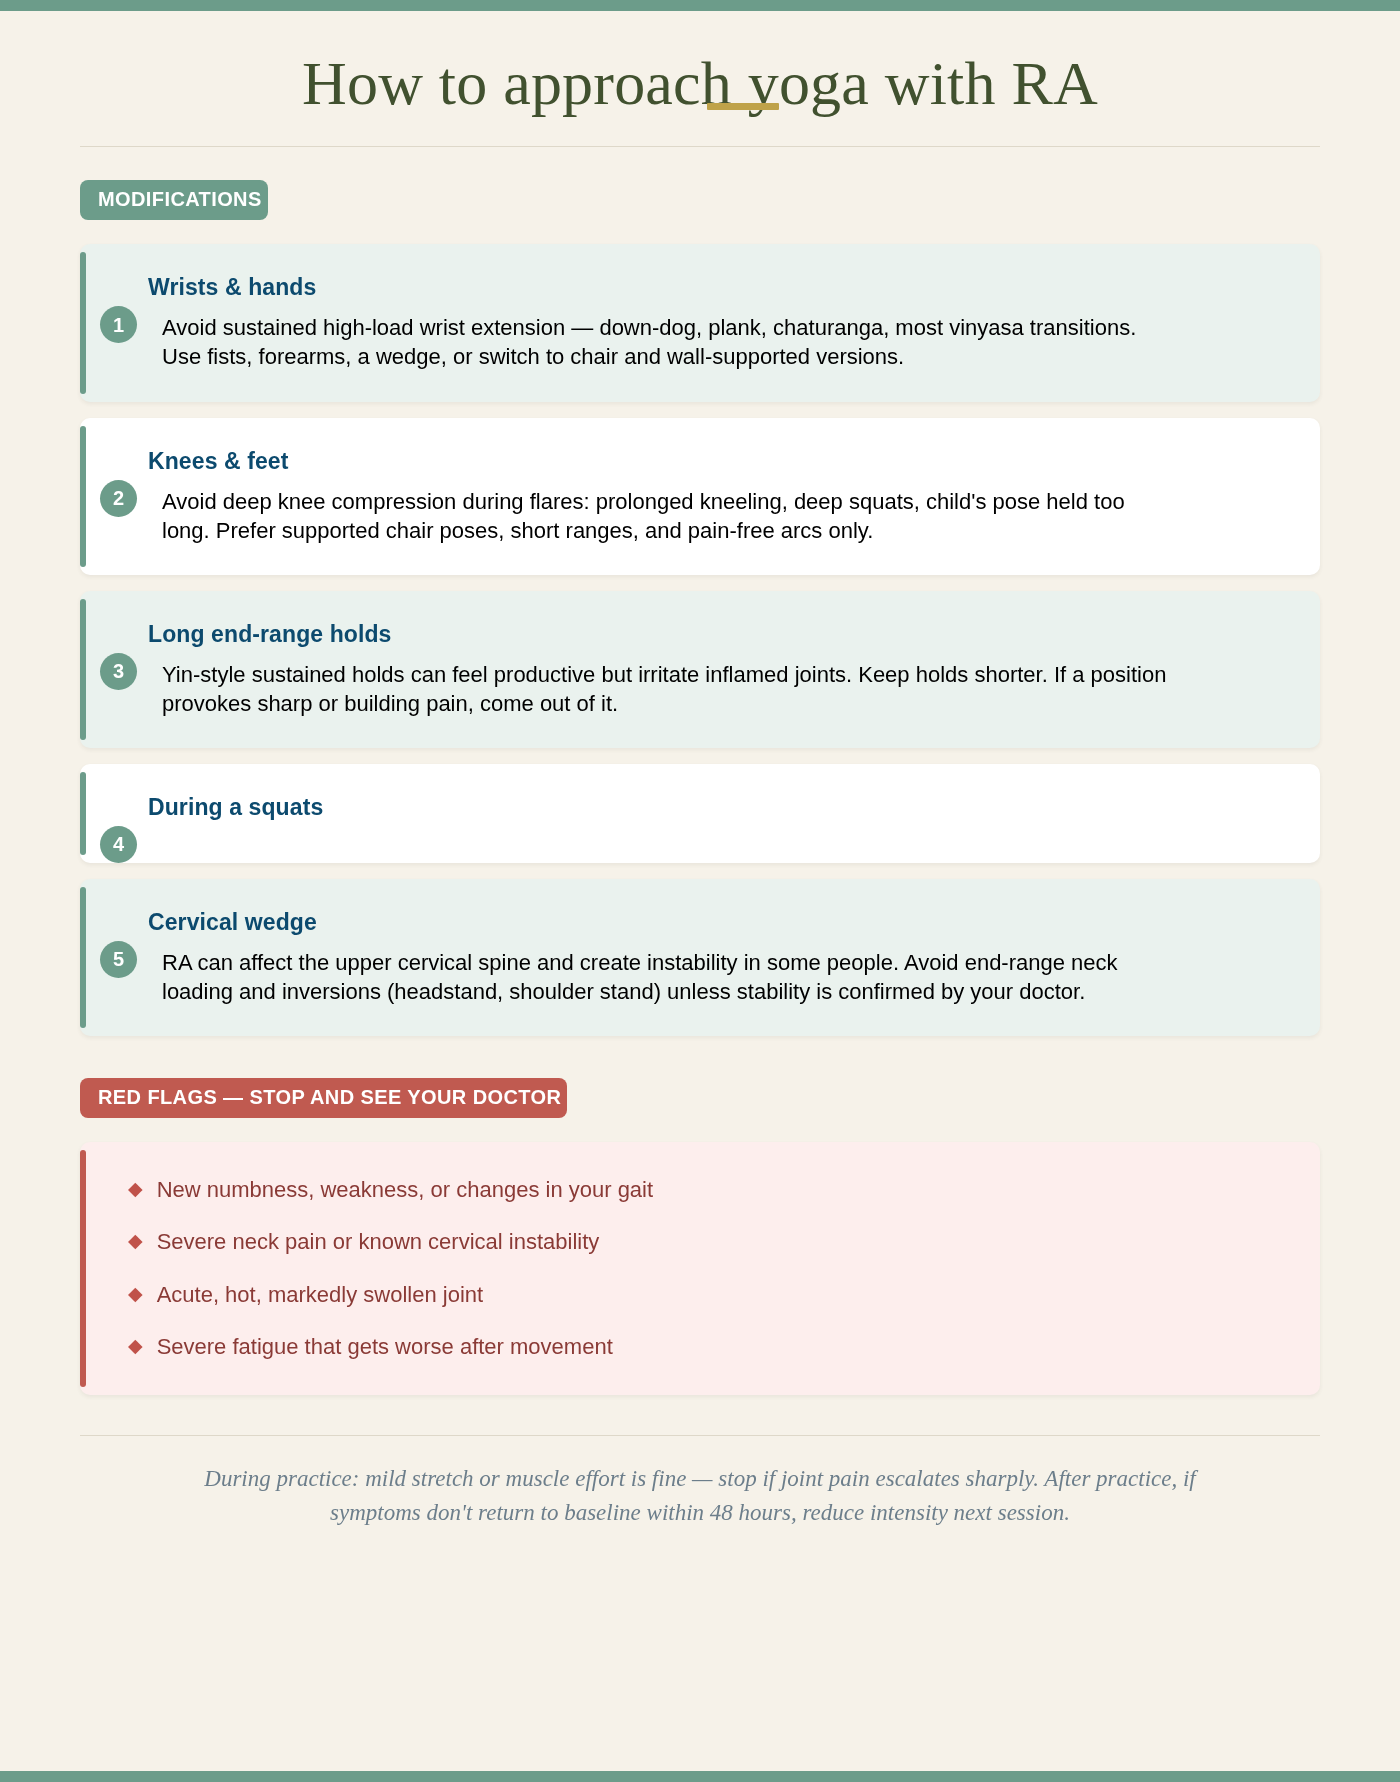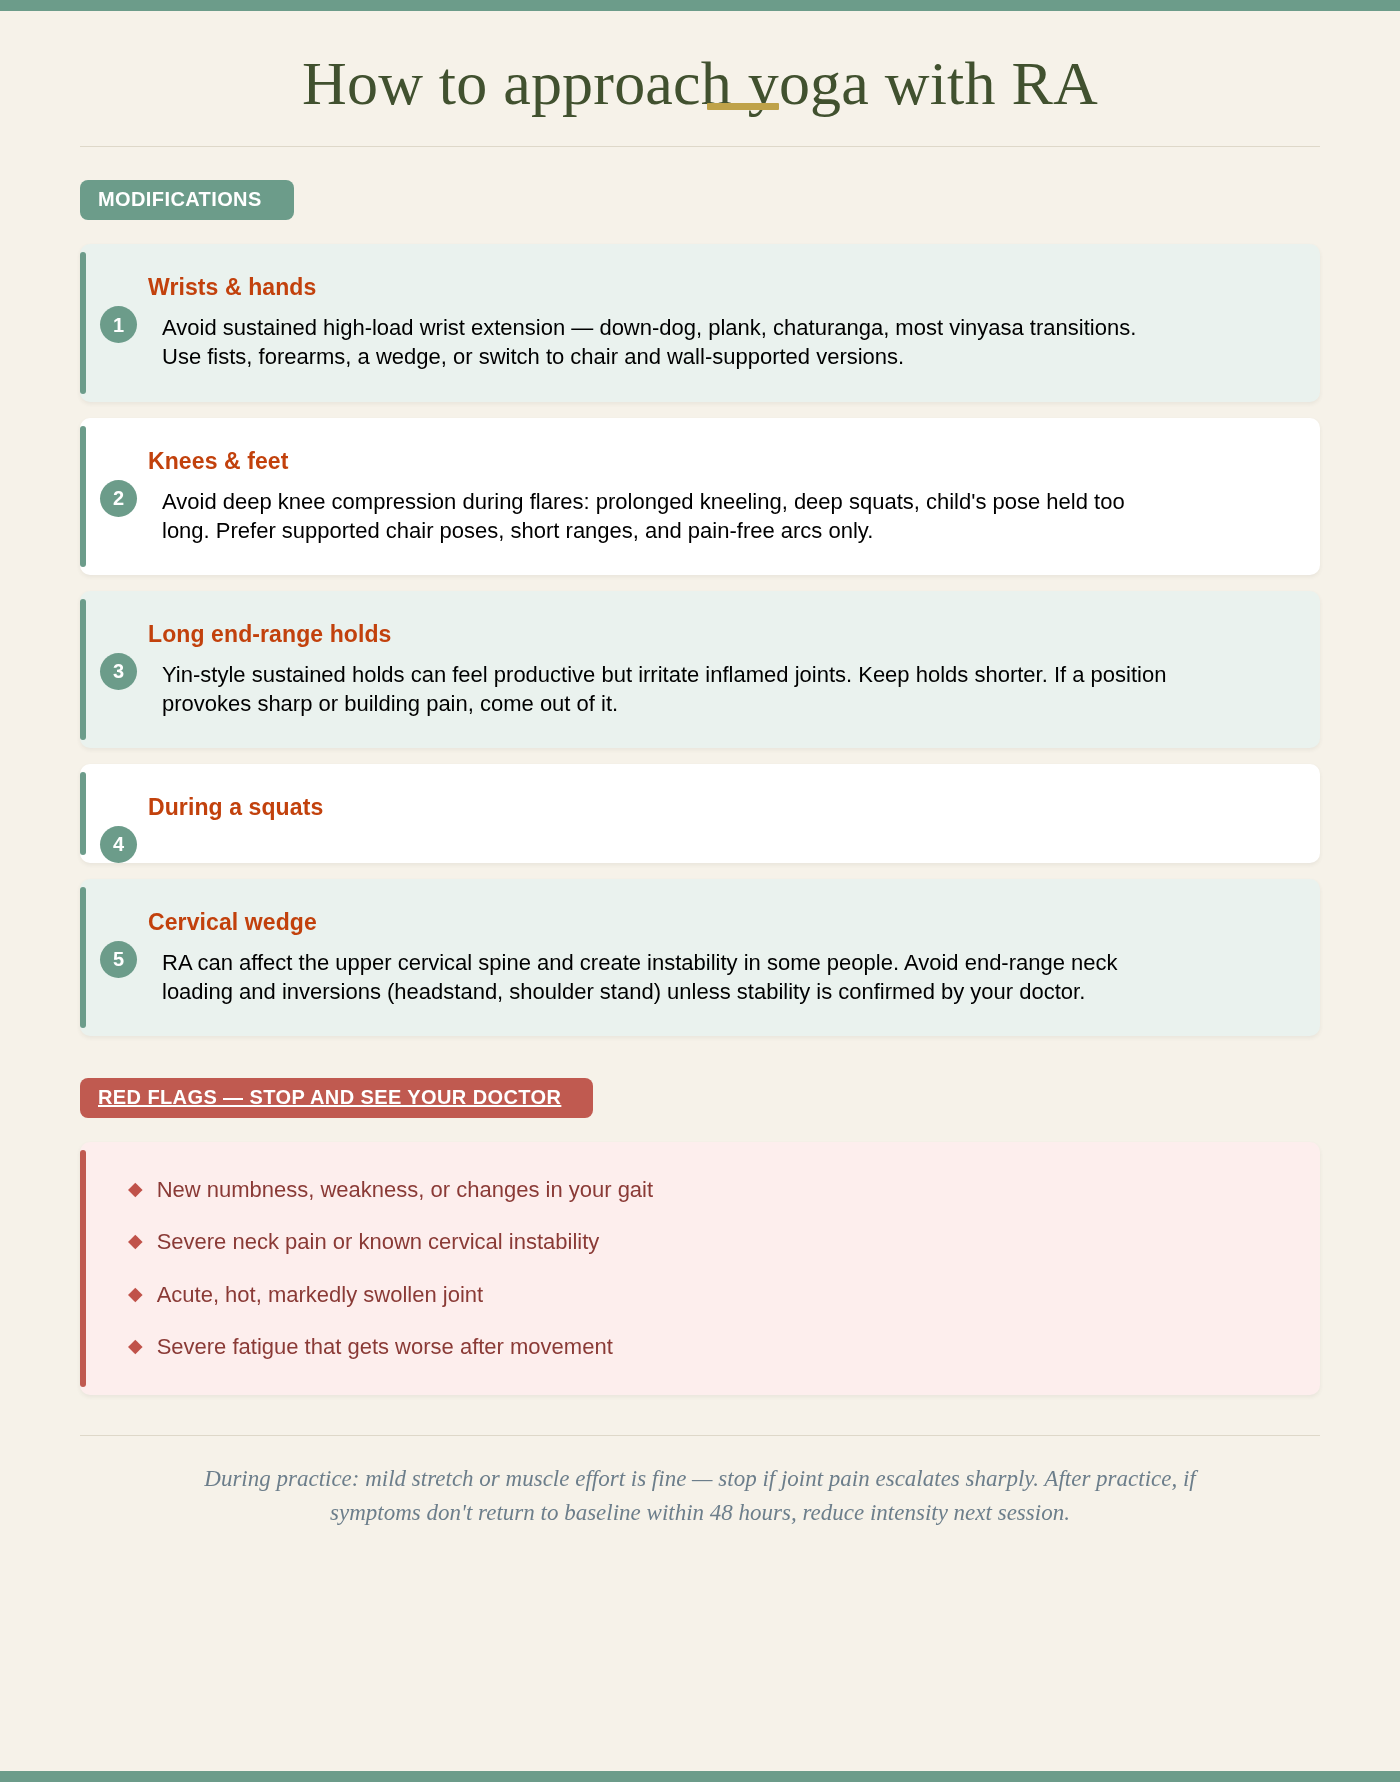--- a/index.html
+++ b/index.html
@@ -78,25 +78,25 @@
     background: #ded8c9;
   }
 
   
   .badge {
     display: inline-block;
     color: #ffffff;
     font-weight: 700;
     font-size: 20px;
     letter-spacing: 0.4px;
-    padding: 8px 32px 9px 18px;
+    padding: 8px 6px 9px 18px;
     border-radius: 8px;
   }
   .badge.sage { background: #6c9c8a; }
-  .badge.red  { background: #c05a50; text-decoration: underline; }
+  .badge.red  { background: #c05a50; }
 
   .badge-row.mods     { margin-top: 33px; }
   .badge-row.redflags { margin-top: 42px; }
 
   
   .cards { margin-top: 24px; }
 
   .card {
     position: relative;
     border-radius: 10px;
@@ -130,21 +130,21 @@
     font-weight: 700;
     display: flex;
     align-items: center;
     justify-content: center;
     line-height: 1;
   }
 
   .card-heading {
     font-size: 23px;
     font-weight: 700;
-    color: #c2410c;
+    color: #0c4a6e;
     margin-bottom: 12px;
     letter-spacing: 0.1px;
   }
 
   .card-body {
     font-size: 22px;
     line-height: 1.32;
     color: #000000;
     max-width: 1010px;
     margin-left: 14px;

